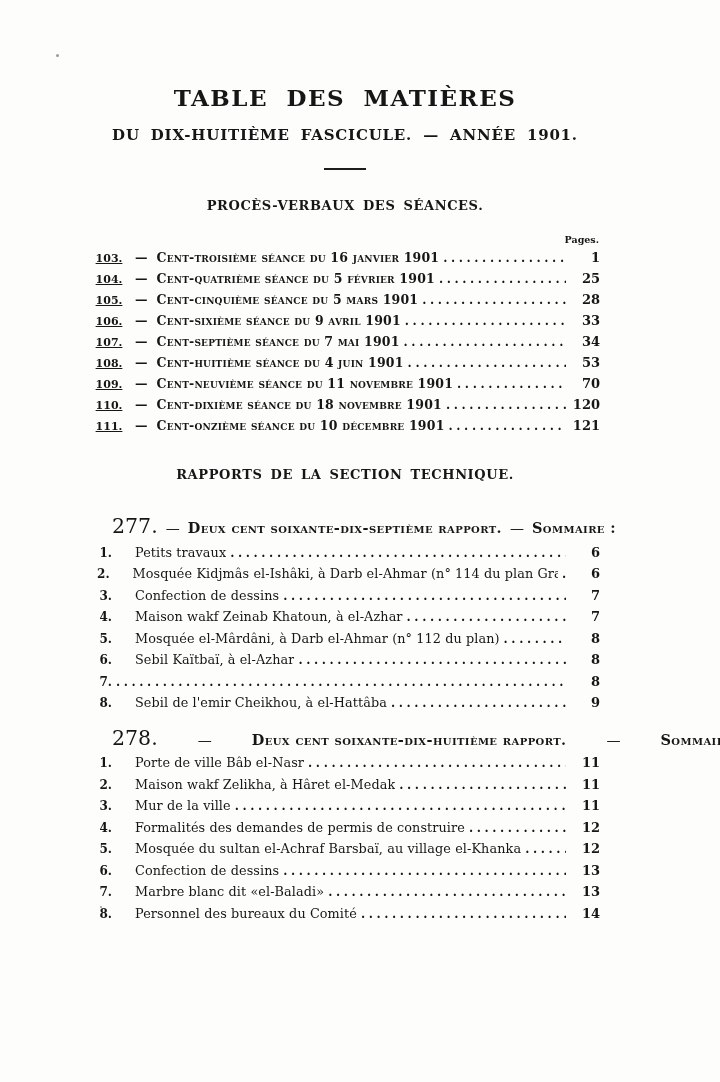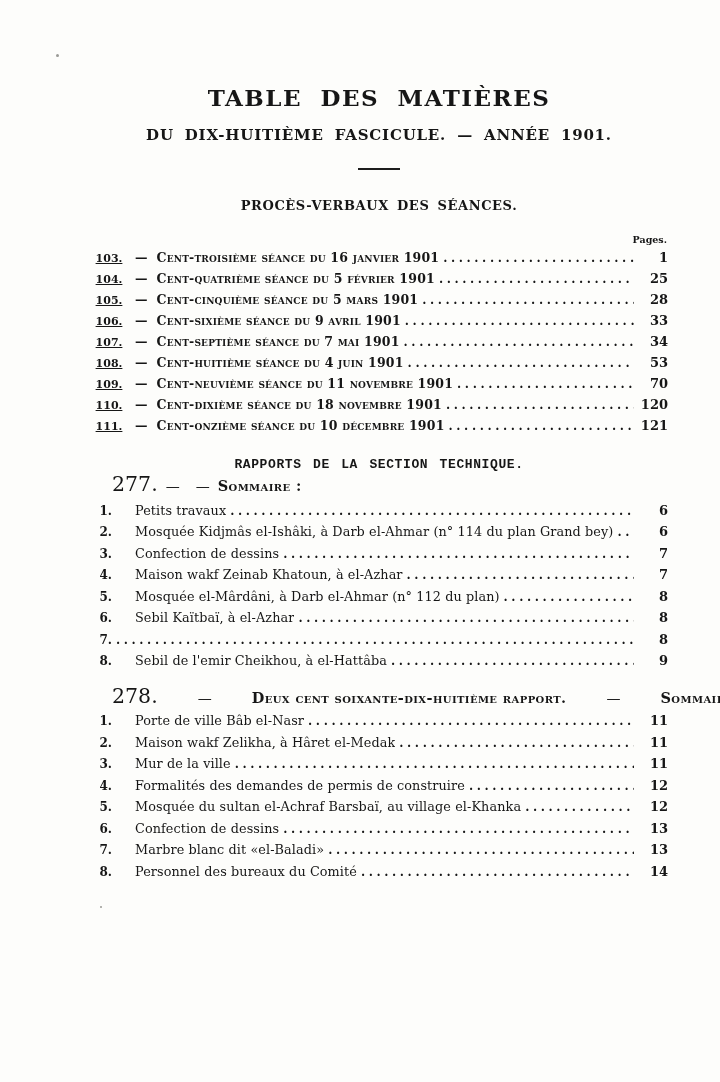--- a/index.html
+++ b/index.html
@@ -5,21 +5,21 @@
   html,body { margin:0; padding:0; background:#e9e9e6; }
   .page {
     position:relative;
     width:720px; height:1082px;
     margin:0 auto;
     background:#fdfdfb;
     color:#161616;
     font-family:"DejaVu Serif","Liberation Serif",serif;
     overflow:hidden;
     box-sizing:border-box;
-    padding:0 52px 0 90px;
+    padding:0 120px 0 90px;
   }
   .speck { position:absolute; background:#9a9a96; border-radius:50%; }
   .speck.s1 { left:56px; top:54px; width:3px; height:3px; }
   .speck.s2 { left:100px; top:906px; width:2px; height:2px; }
 
   h1.title {
     margin:86px 0 0 0;
     text-align:center;
     font-size:23px; line-height:1.05;
     font-weight:bold;
@@ -64,25 +64,25 @@
   .s-text { letter-spacing:0.2px; }
 
   .leader { flex:1; min-width:0; overflow:hidden; white-space:nowrap; padding:0 4px; }
   .leader::after {
     content:"..........................................................................................................................";
     font-weight:bold; font-size:12px; letter-spacing:3.6px;
     font-variant-caps:normal;
   }
   .pg { min-width:34px; text-align:right; font-size:13px; font-weight:bold; font-variant-caps:normal; }
 
-  h3.rapports-heading { margin-top:19px;font-family:Liberation Mono, monospace; }
+  h3.rapports-heading { margin-top:29px; }
 
   .rhead {
     display:flex; align-items:baseline;
-    margin-top:2px; padding-left:22px;
+    margin-top:34px; padding-left:22px;
     white-space:nowrap;
   }
   .r-num { font-size:20.5px; line-height:1; }
   .r-dash { padding:0 8px; font-size:14px; }
   .r-title, .r-som {
     font-variant-caps:small-caps;
     font-weight:bold; font-size:14.5px;
     letter-spacing:0.4px;
   }
   .items { margin-top:8px; }
@@ -185,20 +185,21 @@
       </div>
 
   </div>
 
   <h3 class="section-heading rapports-heading">RAPPORTS DE LA SECTION TECHNIQUE.</h3>
 
   <div class="report report-277">
     <div class="rhead">
       <span class="r-num">277.</span>
       <span class="r-dash">—</span>
+      <span class="r-title">Deux cent soixante-dix-septième rapport.</span>
       <span class="r-dash">—</span>
       <span class="r-som">Sommaire :</span>
     </div>
     <div class="items">
 
         <div class="irow">
           <span class="i-num">1.</span>
           <span class="i-text">Petits travaux</span>
           <span class="leader"></span>
           <span class="pg">6</span>

